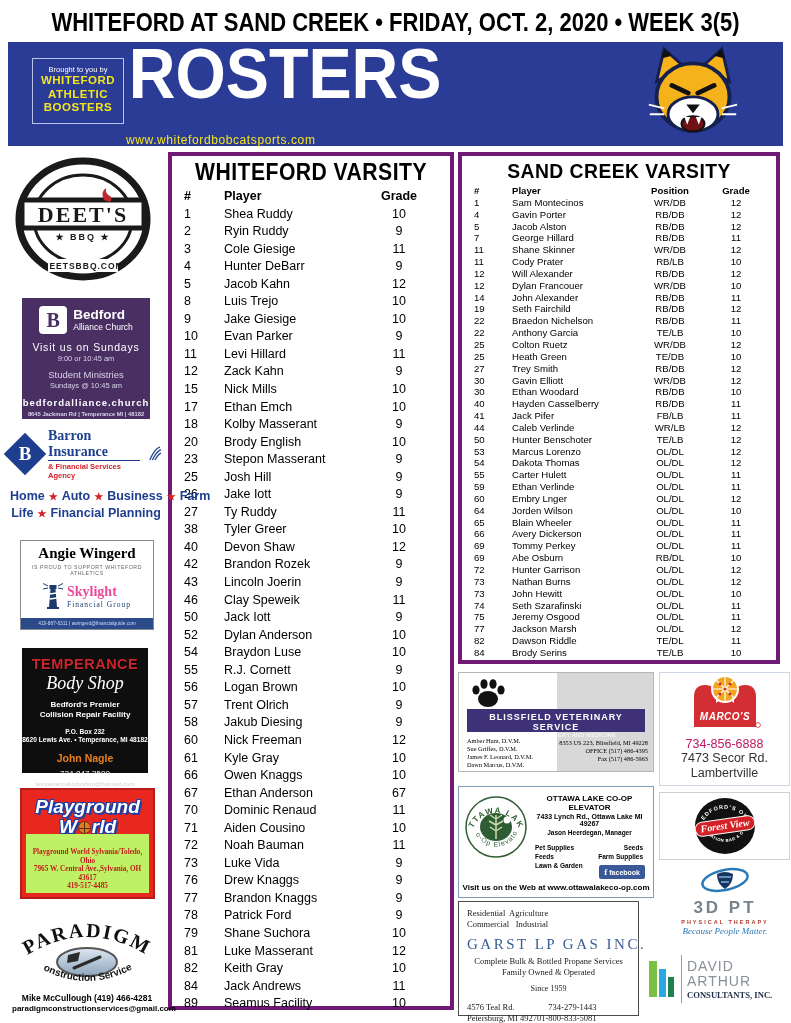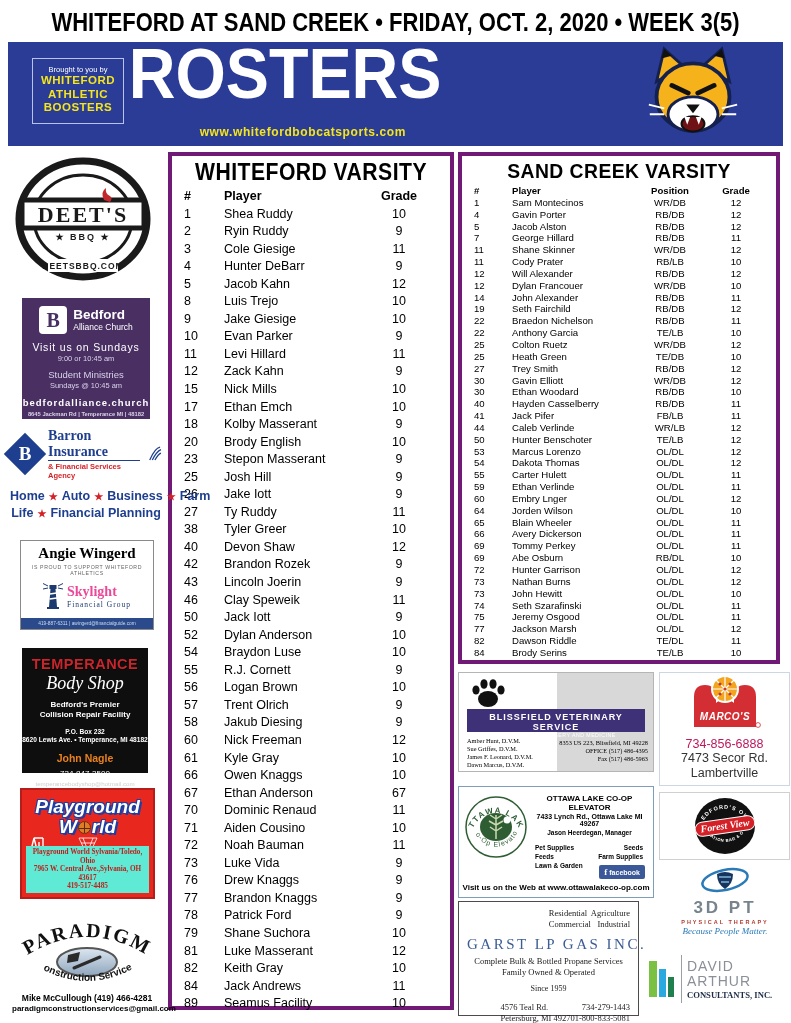--- a/index.html
+++ b/index.html
@@ -8,21 +8,21 @@
 
   
   .top-title{position:absolute;left:0;right:0;top:8px;text-align:center;font-size:25px;font-weight:bold;color:#000;transform:scaleX(0.88);letter-spacing:0px;white-space:nowrap;}
 
   
   .banner{position:absolute;left:8px;top:42px;width:775px;height:104px;background:#2b3c97;}
   .booster-box{position:absolute;left:24px;top:16px;width:92px;height:66px;border:1px solid #b9c2ea;text-align:center;color:#fff;}
   .booster-box .b1{font-size:7.5px;margin-top:6px;}
   .booster-box .by{color:#f5e51c;font-weight:bold;font-size:11.5px;line-height:13.5px;letter-spacing:0.5px;}
   .rosters-title{position:absolute;left:118px;top:-6px;width:280px;text-align:center;font-size:66px;font-weight:bold;color:#fff;transform:scale(0.98,1.06);letter-spacing:0px;white-space:nowrap;}
-  .website{position:absolute;left:118px;top:83px;width:280px;text-align:right;color:#f5e51c;font-weight:bold;font-size:12px;letter-spacing:0.6px;}
+  .website{position:absolute;left:118px;top:91px;width:280px;text-align:left;color:#f5e51c;font-weight:normal;font-size:12px;letter-spacing:0.6px;}
   .bobcat{position:absolute;right:42px;top:4px;}
 
   
   .roster{position:absolute;border:4px solid #701a75;background:#fff;}
   #wf-table{left:168px;top:152px;width:286px;height:858px;}
   #sc-table{left:458px;top:152px;width:322px;height:512px;}
   .tbl-title{font-size:23px;font-weight:bold;text-align:center;margin:3px 0 2px;letter-spacing:0.5px;transform:scaleX(0.92);white-space:nowrap;}
   #sc-table .tbl-title{font-size:21px;}
   .tbl-inner{padding:0 12px;}
   .row{display:grid;}
@@ -75,21 +75,21 @@
   .tm-ph{font-size:8px;margin-top:5px;}
   .tm-em{font-size:6.2px;color:#cfcfcf;margin-top:2px;}
 
   #playground{position:absolute;left:20px;top:788px;width:135px;height:111px;background:#e8271f;border:2px solid #b51d1b;text-align:center;}
   .pg-word{font-size:19px;font-weight:bold;font-style:italic;color:#fff;line-height:20px;
     text-shadow:2px 2px 0 #1d3fa3,-1px -1px 0 #1d3fa3,1px -1px 0 #1d3fa3,-1px 1px 0 #1d3fa3;}
   .pg-w1{margin-top:7px;}
   .bball{display:inline-block;width:13px;height:13px;background:#e07b26;border:1px solid #6b3410;border-radius:50%;position:relative;vertical-align:middle;margin:0 1px;}
   .bball::before{content:'';position:absolute;left:50%;top:0;bottom:0;width:1px;background:#5a2d0c;}
   .bball::after{content:'';position:absolute;top:50%;left:0;right:0;height:1px;background:#5a2d0c;}
-  .pg-strip{position:absolute;left:4px;right:4px;bottom:4px;background:#5eead4;padding:2px 0 2px;}
+  .pg-strip{position:absolute;left:4px;right:4px;bottom:4px;background:#bef264;padding:14px 0 2px;}
   .pg-strip div{font-family:"Liberation Serif",serif;font-weight:bold;color:#c0201d;font-size:7.2px;line-height:8.6px;}
   .swing{position:absolute;left:5px;top:46px;}
 
   #paradigm{position:absolute;left:12px;top:912px;width:150px;height:105px;text-align:center;}
   .pd-l1{font-size:8.5px;font-weight:bold;margin-top:1px;}
   .pd-l2{font-size:8px;font-weight:bold;margin-top:1px;}
 
   
   #blissfield{position:absolute;left:458px;top:672px;width:196px;height:100px;border:1px solid #b5b5b5;background:#fff;}
   .bl-gray{position:absolute;right:0;top:0;width:96px;height:98px;background:#d8d8d8;}
@@ -117,21 +117,21 @@
   .ot-foot{position:absolute;left:0;right:0;bottom:5px;text-align:center;font-size:8px;font-weight:bold;}
 
   #forestview{position:absolute;left:659px;top:792px;width:131px;height:68px;border:1px solid #d0d0d0;display:flex;align-items:center;justify-content:center;background:#fff;}
 
   #threedpt{position:absolute;left:661px;top:866px;width:128px;height:70px;text-align:center;background:#fff;}
   .dpt-name{font-size:17px;font-weight:bold;color:#77848e;letter-spacing:3px;margin-top:0px;}
   .dpt-sub{font-size:5.5px;font-weight:bold;color:#b03a2e;letter-spacing:2px;margin-top:1px;}
   .dpt-script{font-family:"Liberation Serif",serif;font-style:italic;font-size:9px;color:#2a7ab8;margin-top:1px;}
 
   #garst{position:absolute;left:458px;top:901px;width:181px;height:115px;border:1px solid #4b4b4b;background:#fff;font-family:"Liberation Serif",serif;color:#222;padding:6px 8px;}
-  .g-top,.g-bottom{display:flex;justify-content:flex-end;font-size:8.5px;line-height:10.5px;}
+  .g-top,.g-bottom{display:flex;justify-content:flex-start;font-size:8.5px;line-height:10.5px;}
   .g-right{text-align:right;}
   .g-title{text-align:center;font-size:15px;color:#3b5c94;letter-spacing:2.5px;margin-top:7px;white-space:nowrap;}
   .g-s1{text-align:center;font-size:8.5px;margin-top:3px;}
   .g-s2{text-align:center;font-size:8.5px;margin-top:1px;}
   .g-s3{text-align:center;font-size:8px;margin-top:7px;}
   .g-bottom{margin-top:9px;}
 
   #davidarthur{position:absolute;left:648px;top:948px;width:143px;height:62px;display:flex;align-items:center;gap:5px;background:#fff;}
   .da-div{width:1px;height:48px;background:#9aa0a8;}
   .da-text .d1,.da-text .d2{font-size:14px;color:#8a8f98;letter-spacing:1px;line-height:15px;}

